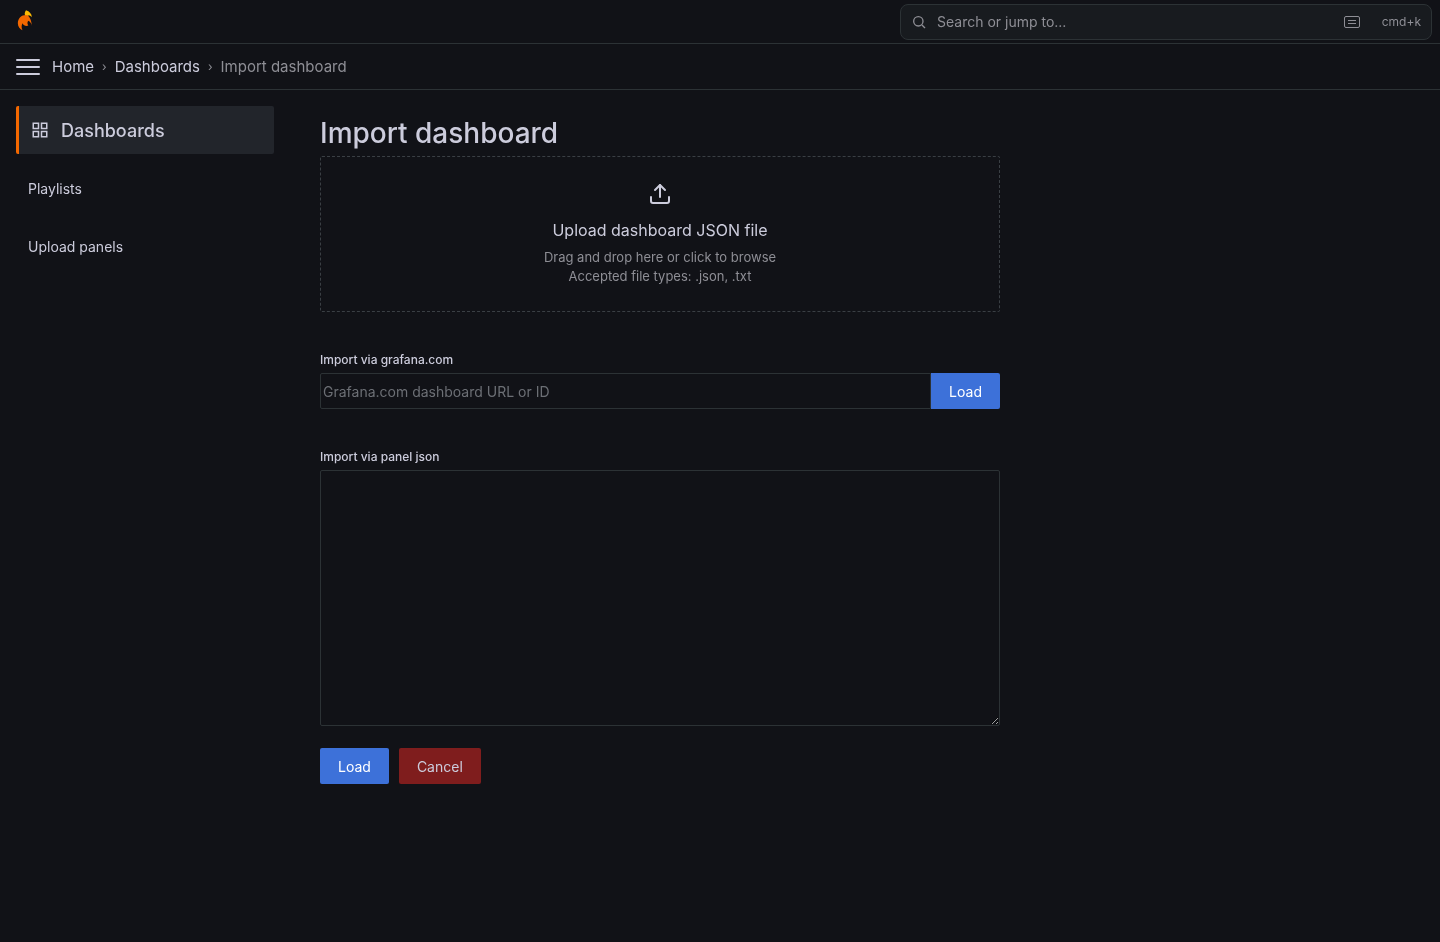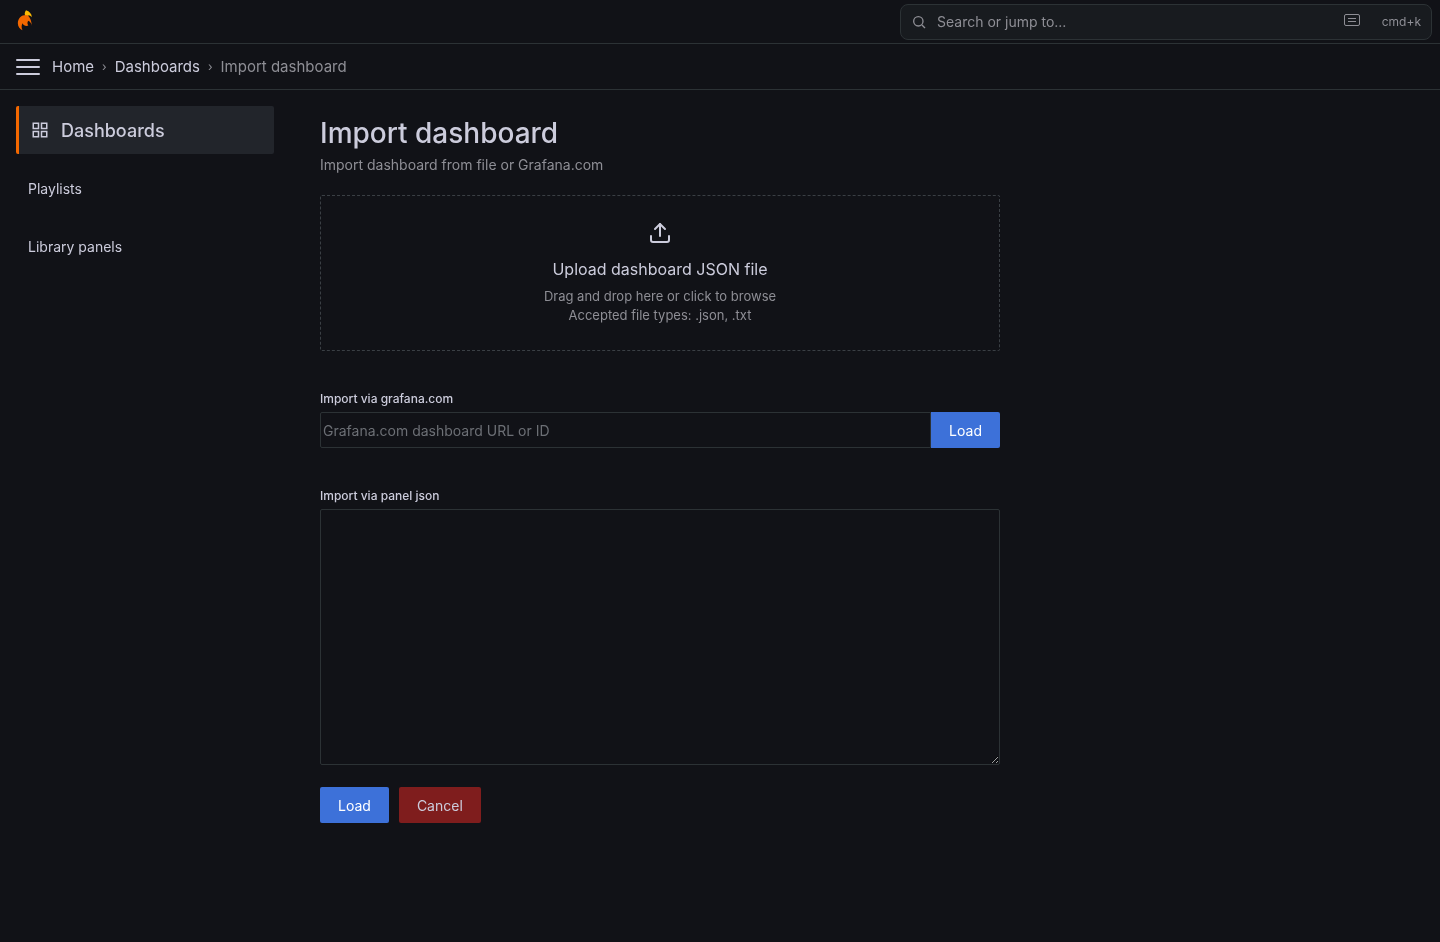--- a/index.html
+++ b/index.html
@@ -36,21 +36,21 @@
     background:var(--panel);
     border:1px solid var(--border);
     border-radius:8px;
     padding:0 10px;
     gap:10px;
     color:var(--text-muted);
     font-size:14px;
   }
   .search-icon{width:16px;height:16px;flex-shrink:0;}
   .search-text{flex:1;color:var(--text-muted);}
-  .kbd-box{display:flex;gap:22px;font-size:12px;color:var(--text-muted);}
+  .kbd-box{display:flex;align-items:center;gap:22px;font-size:12px;color:var(--text-muted);}
   .kbd-icon{width:16px;height:12px;border:1px solid var(--text-muted);border-radius:2px;position:relative;}
   .kbd-icon::before,.kbd-icon::after{content:"";position:absolute;background:var(--text-muted);height:1px;left:3px;right:3px;}
   .kbd-icon::before{top:3px;} .kbd-icon::after{bottom:3px;}
 
   
   .headerbar{
     height:46px;
     display:flex;align-items:center;
     padding:0 16px;
     gap:12px;
@@ -191,28 +191,27 @@
         <rect x="3" y="14" width="7" height="7"></rect>
           <rect x="14" y="14" width="7" height="7"></rect>
       </svg>
       <span>Dashboards</span>
     </div>
     <div class="side-list">
       <div class="side-item">
         <span>Playlists</span>
       </div>
       <div class="side-item">
-        <span>Library panels</span>
+        <span>Upload panels</span>
       </div>
     </div>
   </aside>
 
   <main class="main">
     <h1>Import dashboard</h1>
-    <p class="subtitle">Import dashboard from file or Grafana.com</p>
 
     
     <div class="dropzone">
       <svg class="upload-icon" viewBox="0 0 24 24" stroke="#ccccdc" stroke-width="2" fill="none" stroke-linecap="round" stroke-linejoin="round">
         <path d="M21 15v4a2 2 0 0 1-2 2H5a2 2 0 0 1-2-2v-4"></path>
         <polyline points="17 8 12 3 7 8"></polyline>
         <line x1="12" y1="3" x2="12" y2="15"></line>
       </svg>
       <div class="drop-title">Upload dashboard JSON file</div>
       <div class="drop-sub">

